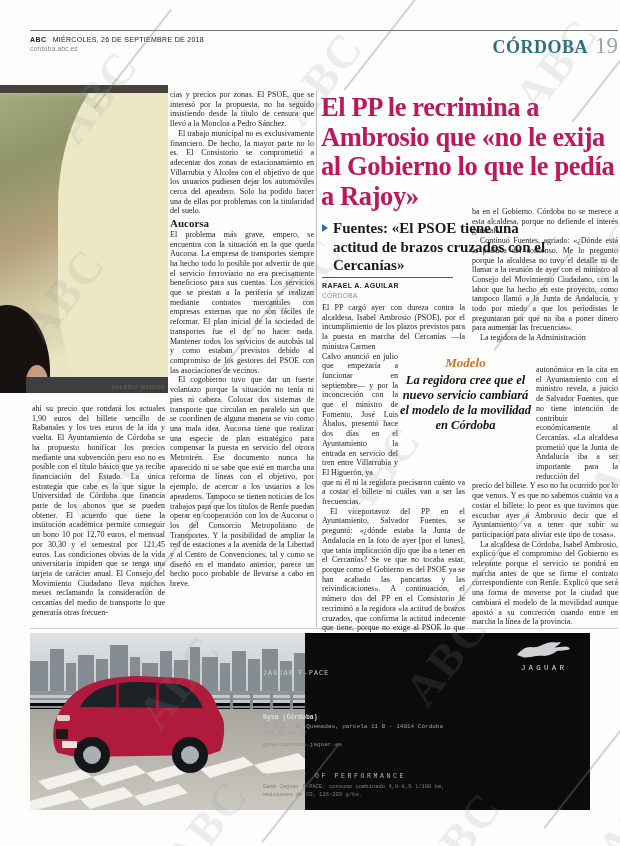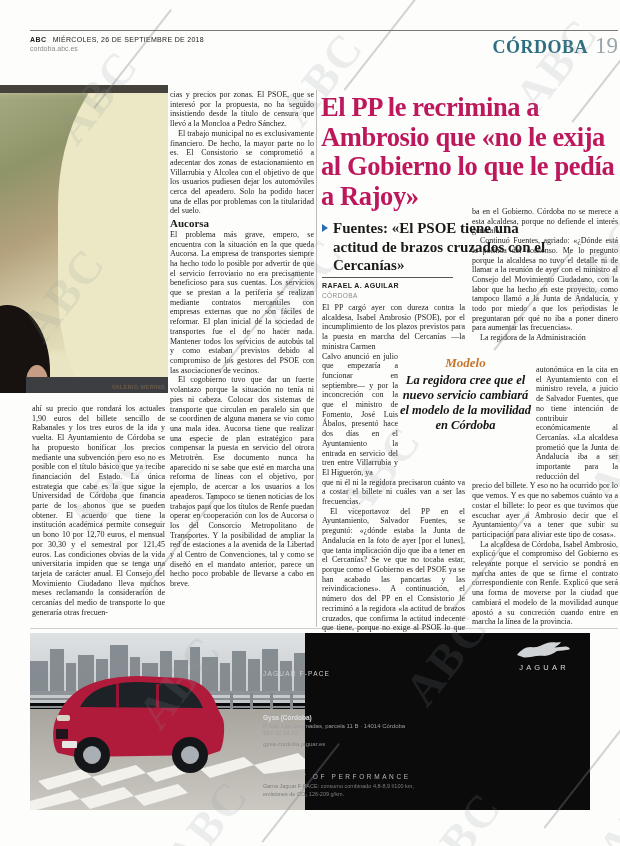--- a/index.html
+++ b/index.html
@@ -43,21 +43,21 @@
   .byline-place{position:absolute;left:322px;top:292px;font-family:"Liberation Sans",sans-serif;font-size:6.5px;letter-spacing:.4px;color:#8a8a8a;}
   .colL{left:322px;top:303px;width:143px;font-family:Liberation Serif, serif;}
   .colR{left:472px;top:207px;width:146px;}
   .colR .seg1{min-height:158px;}
   .seg-narrow-left{margin-right:67px;}
   .seg-narrow-right{margin-left:64px;}
   .pullquote{position:absolute;left:399px;top:355px;width:133px;background:#fdfdfc;text-align:center;}
   .pq-kicker{font-size:13px;font-weight:bold;font-style:italic;color:#c4762c;margin-bottom:2px;}
   .pq-text{font-size:12.5px;line-height:15px;font-weight:bold;font-style:italic;color:#161616;text-align:center;}
   
-  .ad{position:absolute;left:30px;top:633px;width:560px;height:177px;background:#0b0b0b;font-family:Liberation Sans, sans-serif;}
+  .ad{position:absolute;left:30px;top:633px;width:560px;height:177px;background:#0b0b0b;font-family:Liberation Mono, monospace;}
   .ad-photo{position:absolute;left:0;top:0;width:275px;height:177px;overflow:hidden;}
   .ad-model{position:absolute;left:233px;top:37px;font-size:6.5px;letter-spacing:1.2px;color:#cfcfcf;}
   .ad-headline{position:absolute;left:232px;top:46px;font-size:14px;line-height:15px;font-weight:bold;letter-spacing:.6px;color:#f2f2f2;}
   .ad-dealer{position:absolute;left:233px;top:81px;font-size:6.5px;font-weight:bold;color:#dedede;}
   .ad-address{position:absolute;left:233px;top:90px;font-size:6px;color:#9d9d9d;}
   .ad-phone{position:absolute;left:233px;top:97px;font-size:6px;color:#9d9d9d;}
   .ad-web{position:absolute;left:233px;top:108px;font-size:6px;color:#8b8b8b;}
   .ad-tagline{position:absolute;left:233px;top:140px;font-size:6.5px;letter-spacing:2.6px;color:#b8b8b8;}
   .ad-legal{position:absolute;left:233px;top:150px;width:260px;font-size:5.5px;line-height:7.5px;color:#7e7e7e;white-space:pre-line;}
   .jag-logo{position:absolute;left:484px;top:9px;width:60px;text-align:center;}

